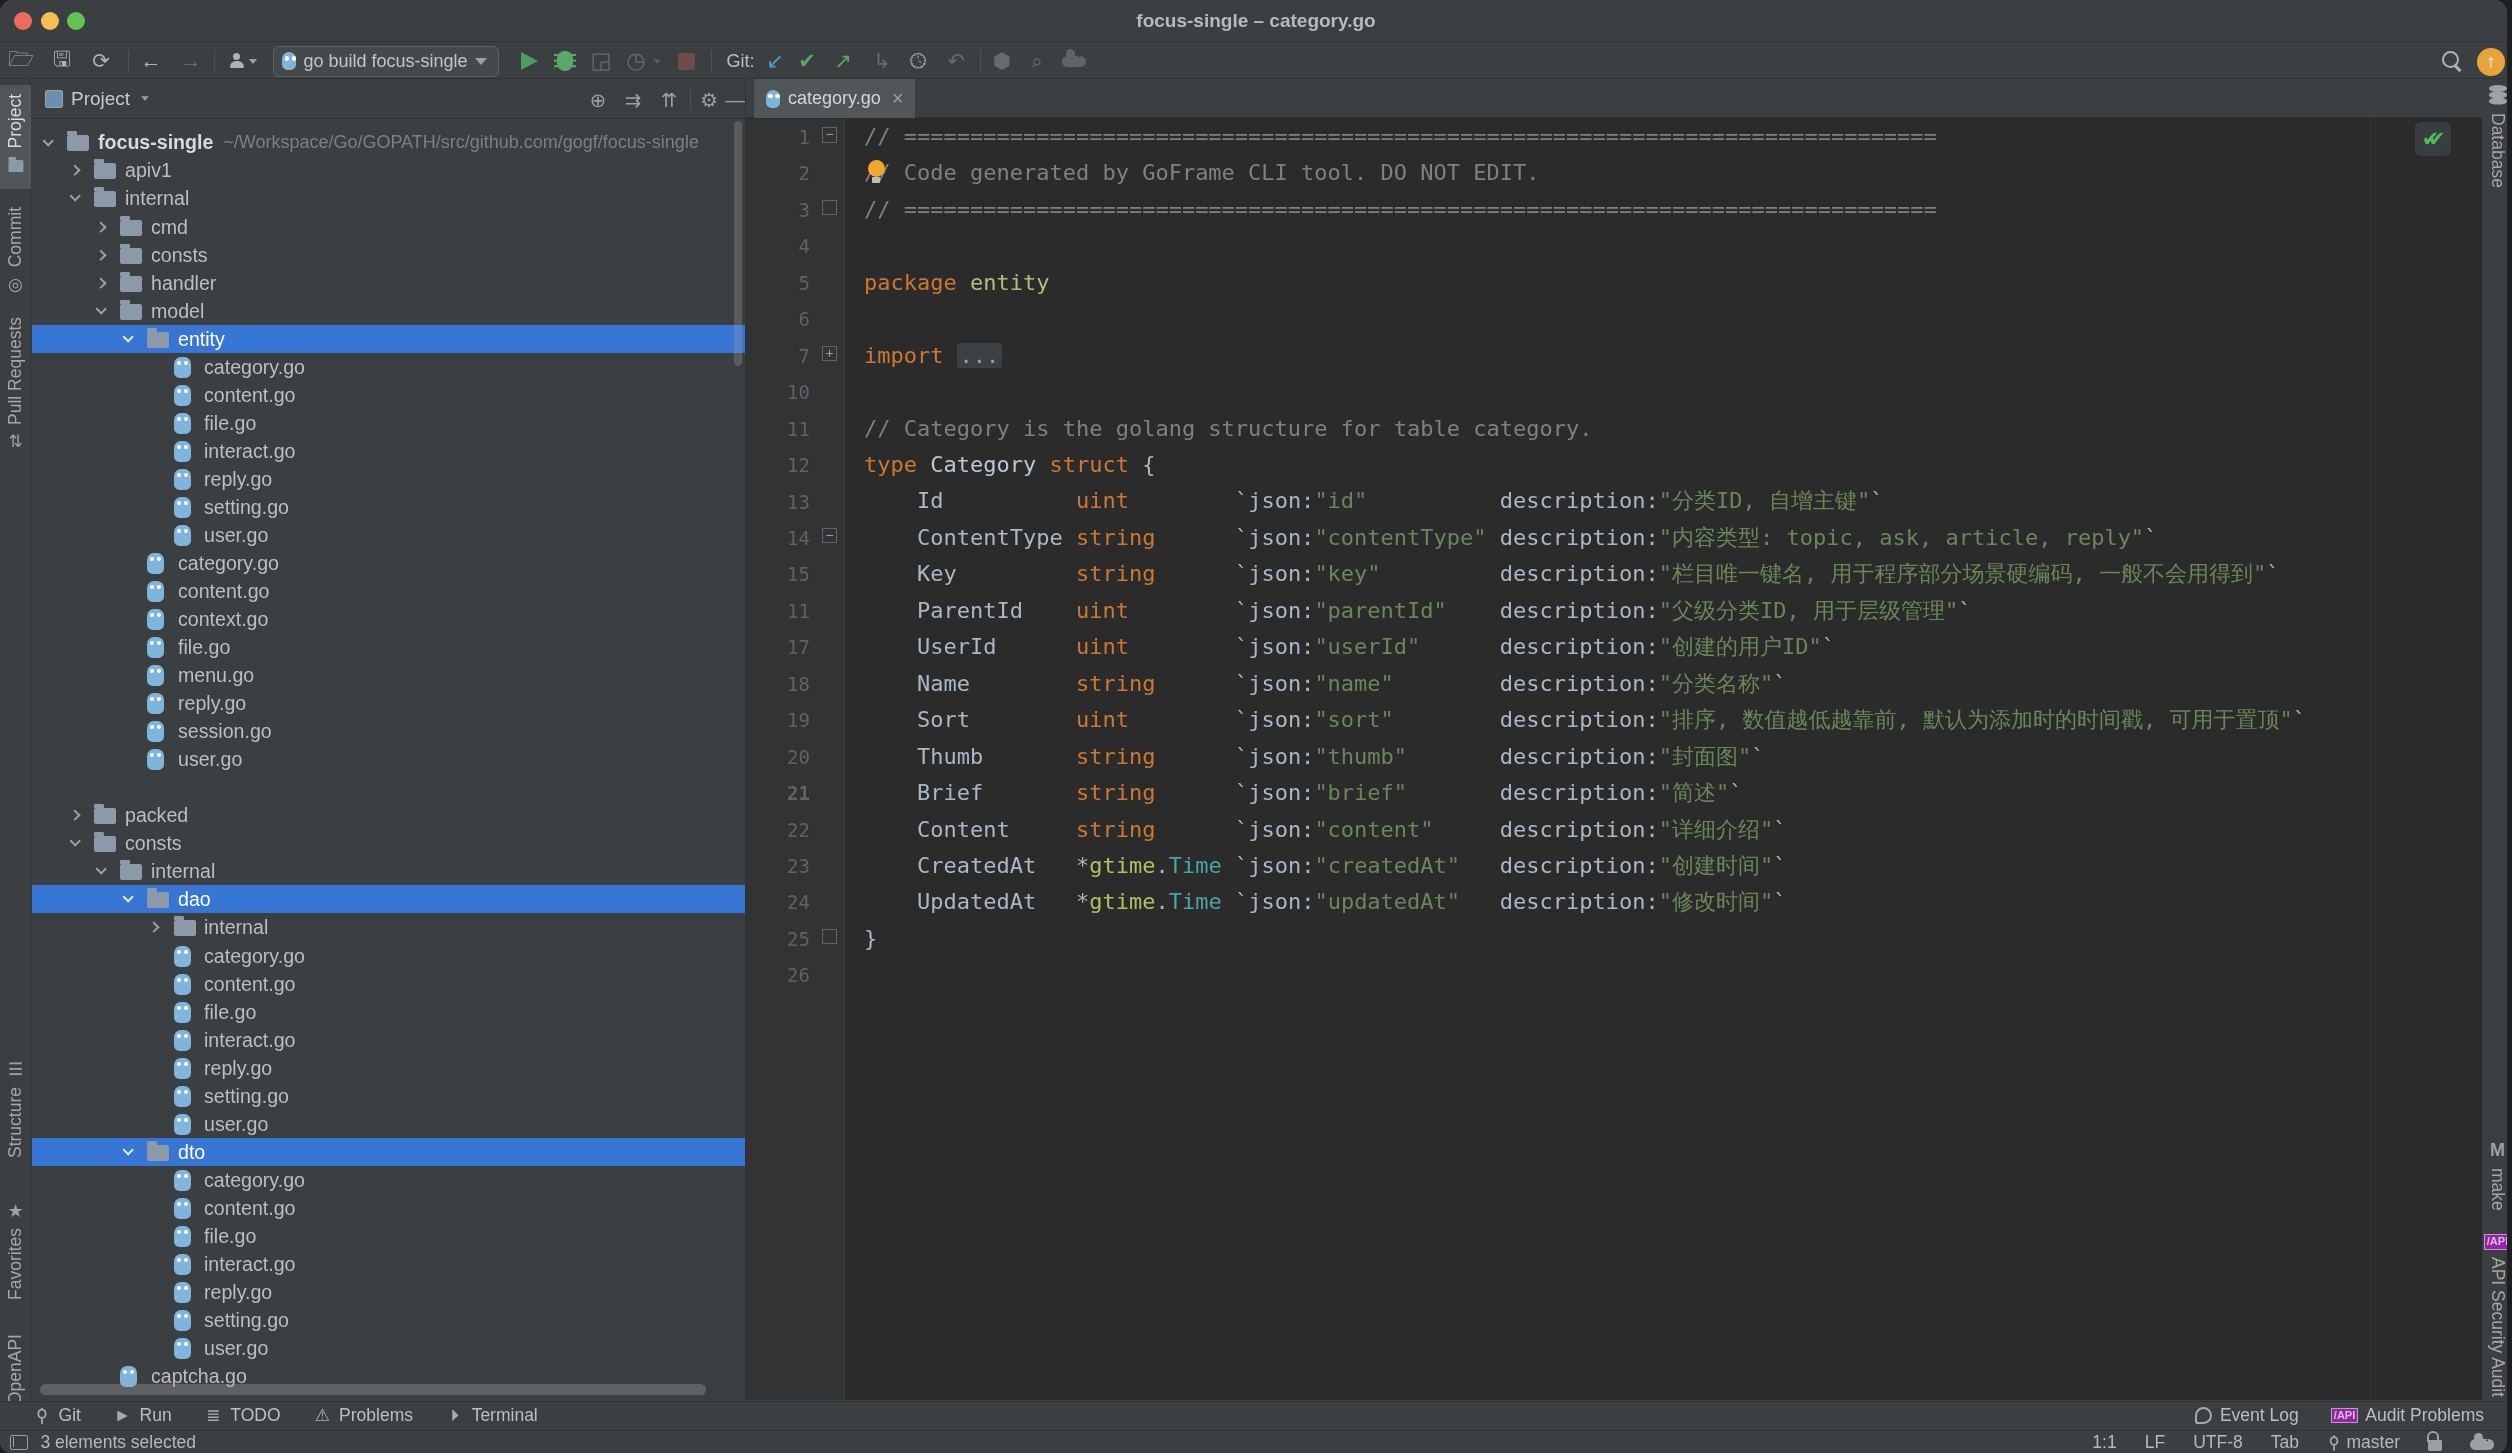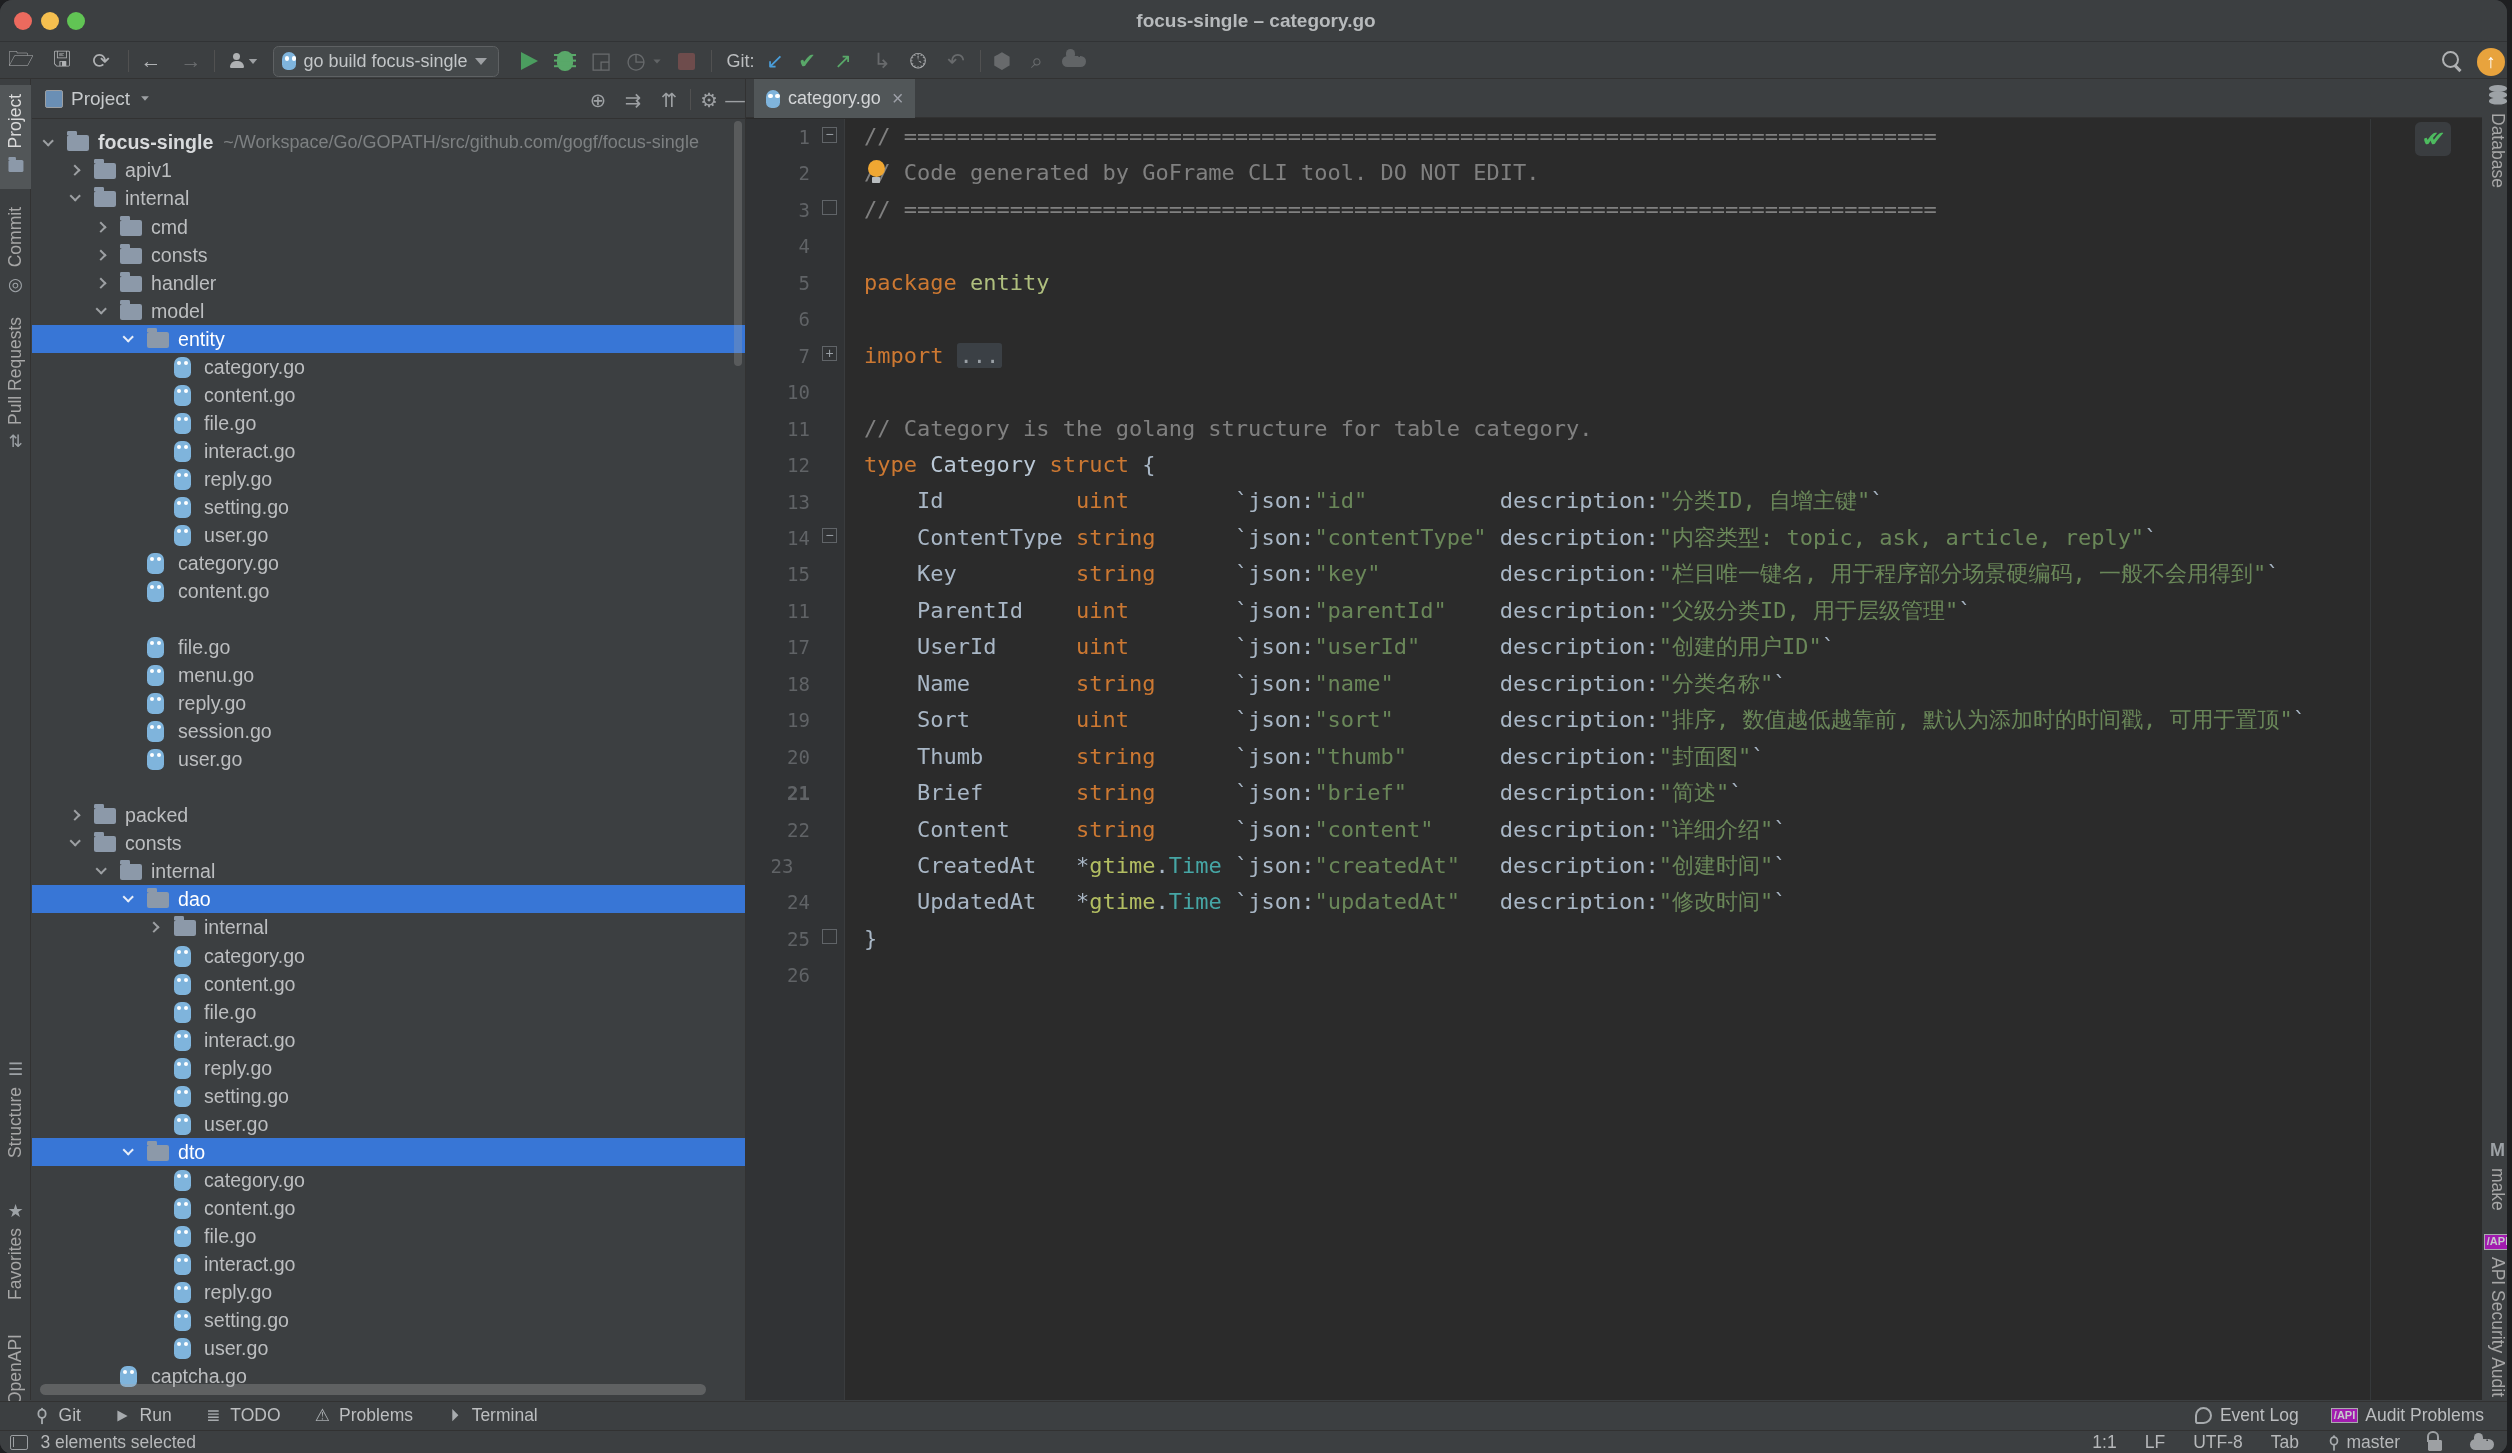--- a/index.html
+++ b/index.html
@@ -322,20 +322,24 @@
           <span class="nm" style="margin-left: 172px;">user.go</span>
         </div>
         <div class="trow" style="top: 429px;">
           <span class="gofile" style="left: 115px;"></span>
           <span class="nm" style="margin-left: 146px;">category.go</span>
         </div>
         <div class="trow" style="top: 457px;">
           <span class="gofile" style="left: 115px;"></span>
           <span class="nm" style="margin-left: 146px;">content.go</span>
         </div>
+        <div class="trow" style="top: 485px;">
+          <span class="gofile" style="left: 115px;"></span>
+          <span class="nm" style="margin-left: 146px;">context.go</span>
+        </div>
         <div class="trow" style="top: 513px;">
           <span class="gofile" style="left: 115px;"></span>
           <span class="nm" style="margin-left: 146px;">file.go</span>
         </div>
         <div class="trow" style="top: 541px;">
           <span class="gofile" style="left: 115px;"></span>
           <span class="nm" style="margin-left: 146px;">menu.go</span>
         </div>
         <div class="trow" style="top: 569px;">
           <span class="gofile" style="left: 115px;"></span>
@@ -466,21 +470,21 @@
         <div class="lnum" style="top: 372px;">13</div>
         <div class="lnum" style="top: 408px;">14</div>
         <div class="lnum" style="top: 444px;">15</div>
         <div class="lnum" style="top: 481px;">11</div>
         <div class="lnum" style="top: 517px;">17</div>
         <div class="lnum" style="top: 554px;">18</div>
         <div class="lnum" style="top: 590px;">19</div>
         <div class="lnum" style="top: 627px;">20</div>
         <div class="lnum" style="top: 663px; font-weight: bold;">21</div>
         <div class="lnum" style="top: 700px;">22</div>
-        <div class="lnum" style="top: 736px; text-align: center;">23</div>
+        <div class="lnum" style="top: 736px;">23</div>
         <div class="lnum" style="top: 772px;">24</div>
         <div class="lnum" style="top: 809px;">25</div>
         <div class="lnum" style="top: 845px;">26</div>
         <div class="fm start" style="top: 8.4px;">−</div>
         <div class="fm end" style="top: 81px;"></div>
         <div class="fm plus" style="top: 227px;">+</div>
         <div class="fm start" style="top: 409px;">−</div>
         <div class="fm end" style="top: 810px;"></div>
       </div>
     <div id="marginline"></div>

